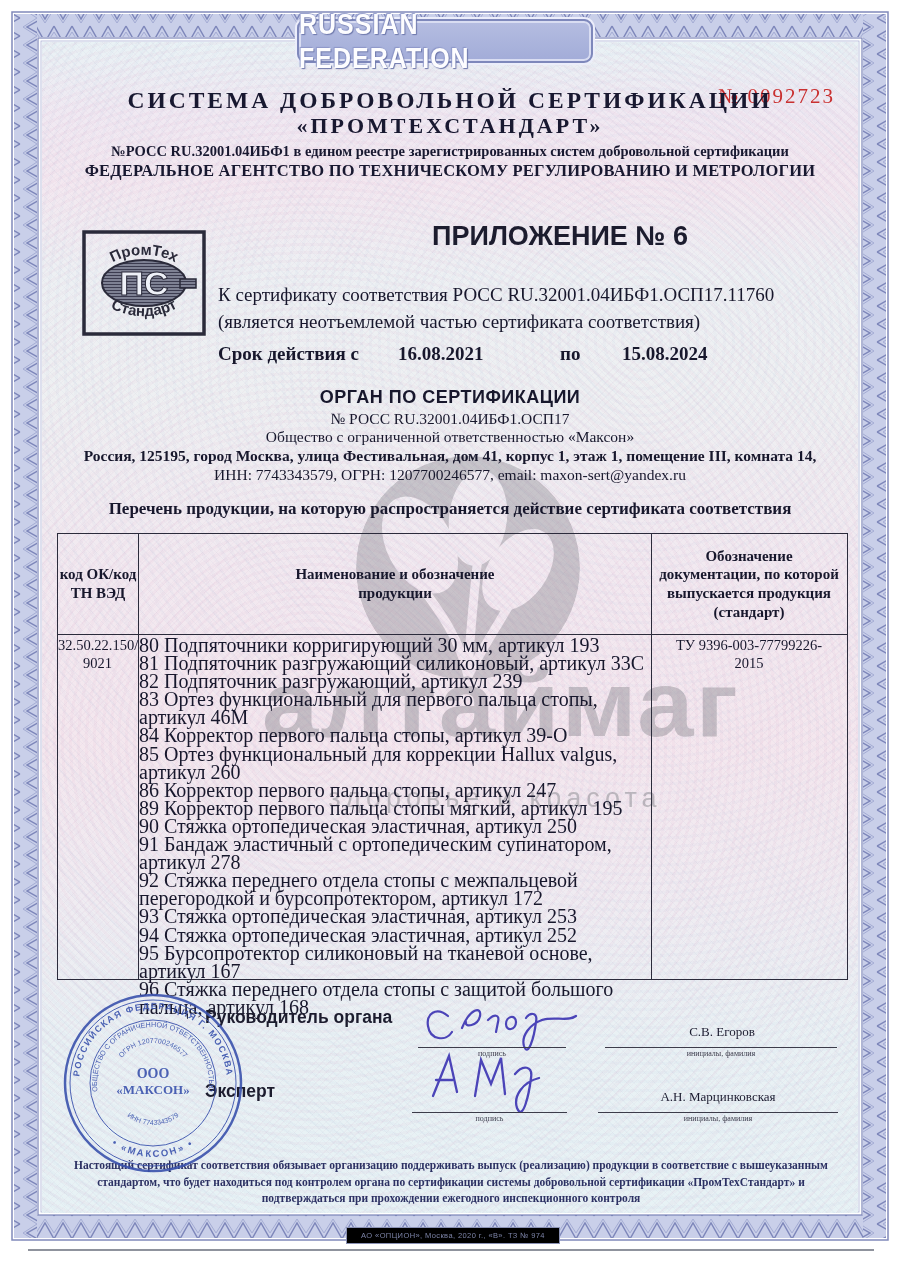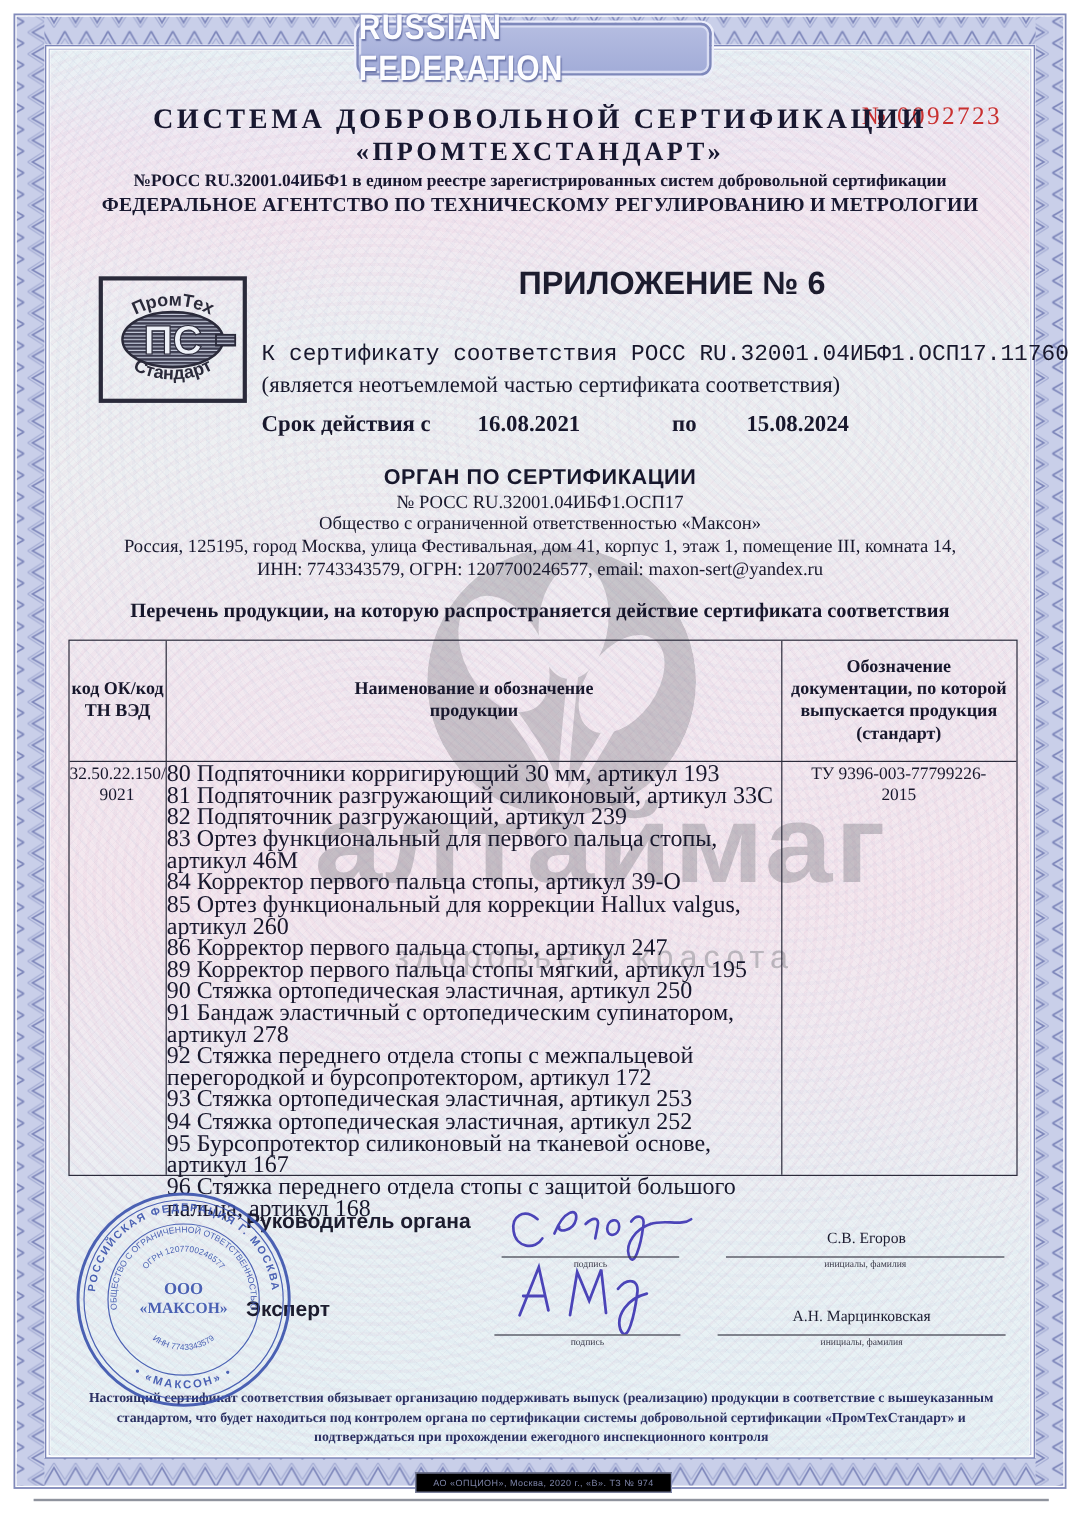--- a/index.html
+++ b/index.html
@@ -27,31 +27,31 @@
   .serial{left:650px;top:56px;width:185px;text-align:right;font-size:21px;color:#c93030;
     letter-spacing:2px;font-family:"Liberation Serif",serif;margin-top:28px;}
 
   .title1{top:87px;font-size:23.5px;font-weight:bold;letter-spacing:3px;color:#181830;}
   .title2{top:113px;font-size:22px;font-weight:bold;letter-spacing:3px;color:#181830;}
   .registry{top:143px;font-size:14.5px;font-weight:bold;color:#181830;}
   .agency{top:161px;font-size:16.5px;font-weight:bold;color:#181830;letter-spacing:0.2px;}
 
   .annex-title{left:280px;top:221px;width:560px;text-align:center;
     font-family:"Liberation Sans",sans-serif;font-weight:bold;font-size:27px;color:#1c1c2e;}
-  .a-line1{left:218px;top:284px;font-size:19px;font-family:Liberation Mono, monospace;}
+  .a-line1{left:218px;top:284px;font-size:19px;}
   .a-line2{left:218px;top:311px;font-size:19px;}
   .val-label{left:218px;top:343px;font-size:19px;font-weight:600;}
   .val-d1{left:398px;top:343px;font-size:19px;font-weight:bold;}
   .val-po{left:560px;top:343px;font-size:19px;font-weight:600;}
   .val-d2{left:622px;top:343px;font-size:19px;font-weight:bold;}
 
   .org-title{top:387px;font-family:"Liberation Sans",sans-serif;font-weight:bold;font-size:18px;letter-spacing:0.5px;}
   .org-number{top:410px;font-size:15.5px;}
   .org-name{top:428px;font-size:15.5px;}
-  .org-address{top:447px;font-size:15.5px;}
+  .org-address{top:447px;font-size:15.5px;font-weight:bold;}
   .org-contacts{top:466px;font-size:15.5px;}
   .list-title{top:499px;font-size:17px;font-weight:bold;}
 
   .tbl{left:57px;top:533px;width:789px;height:445px;border:1.2px solid #2b2b3b;z-index:2;}
   .tbl .vline{position:absolute;top:0;bottom:0;width:1.2px;background:#2b2b3b;}
   .tbl .hline{position:absolute;left:0;right:0;height:1.2px;background:#2b2b3b;}
   .th{position:absolute;top:0;height:100px;display:flex;align-items:center;justify-content:center;
       text-align:center;font-weight:bold;font-size:15px;line-height:1.25;}
   .cell-code{position:absolute;left:0;top:102px;width:79px;text-align:center;font-size:14.5px;line-height:18px;}
   .cell-items{position:absolute;left:81px;top:102px;width:510px;font-size:20px;line-height:18.1px;}

